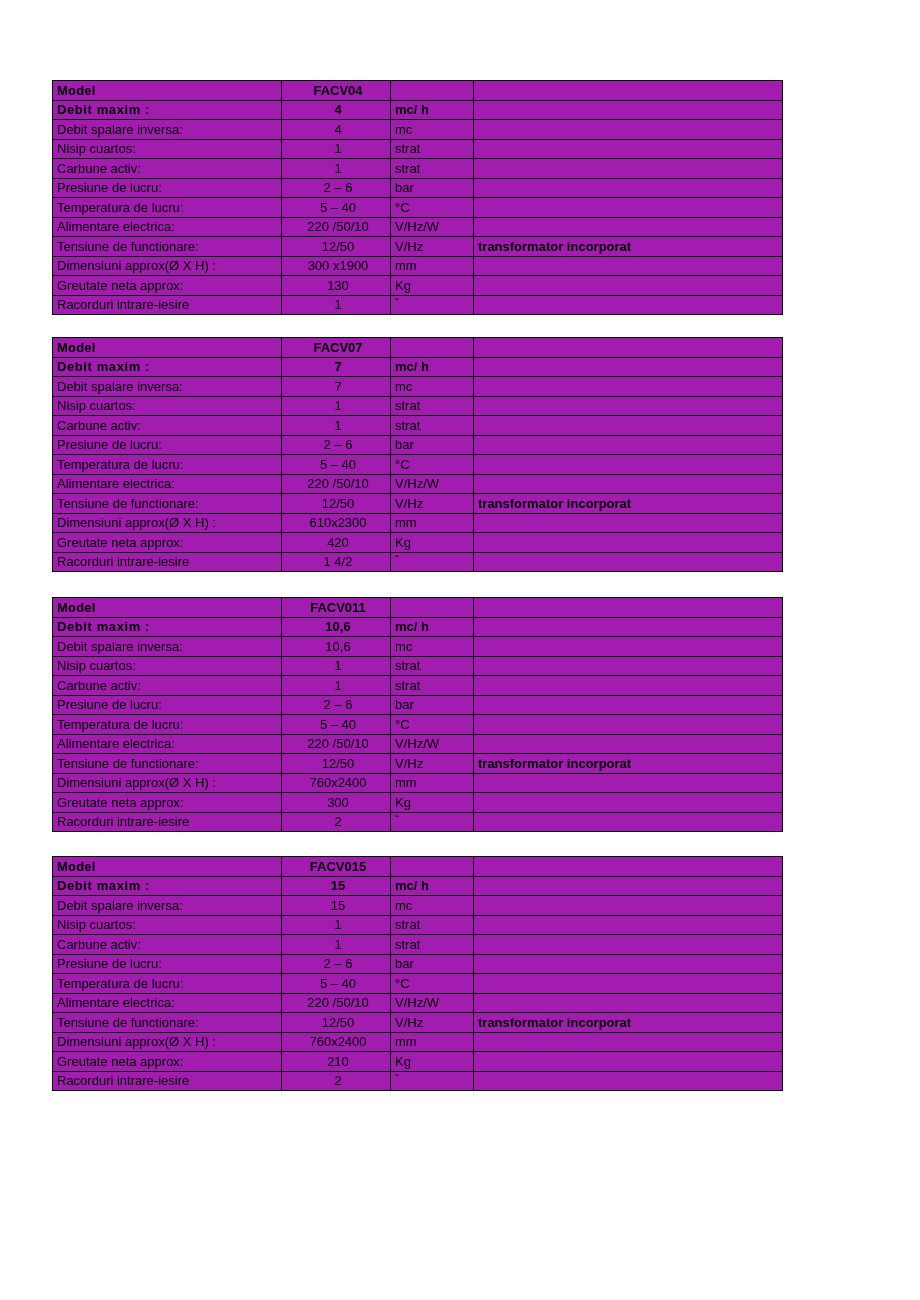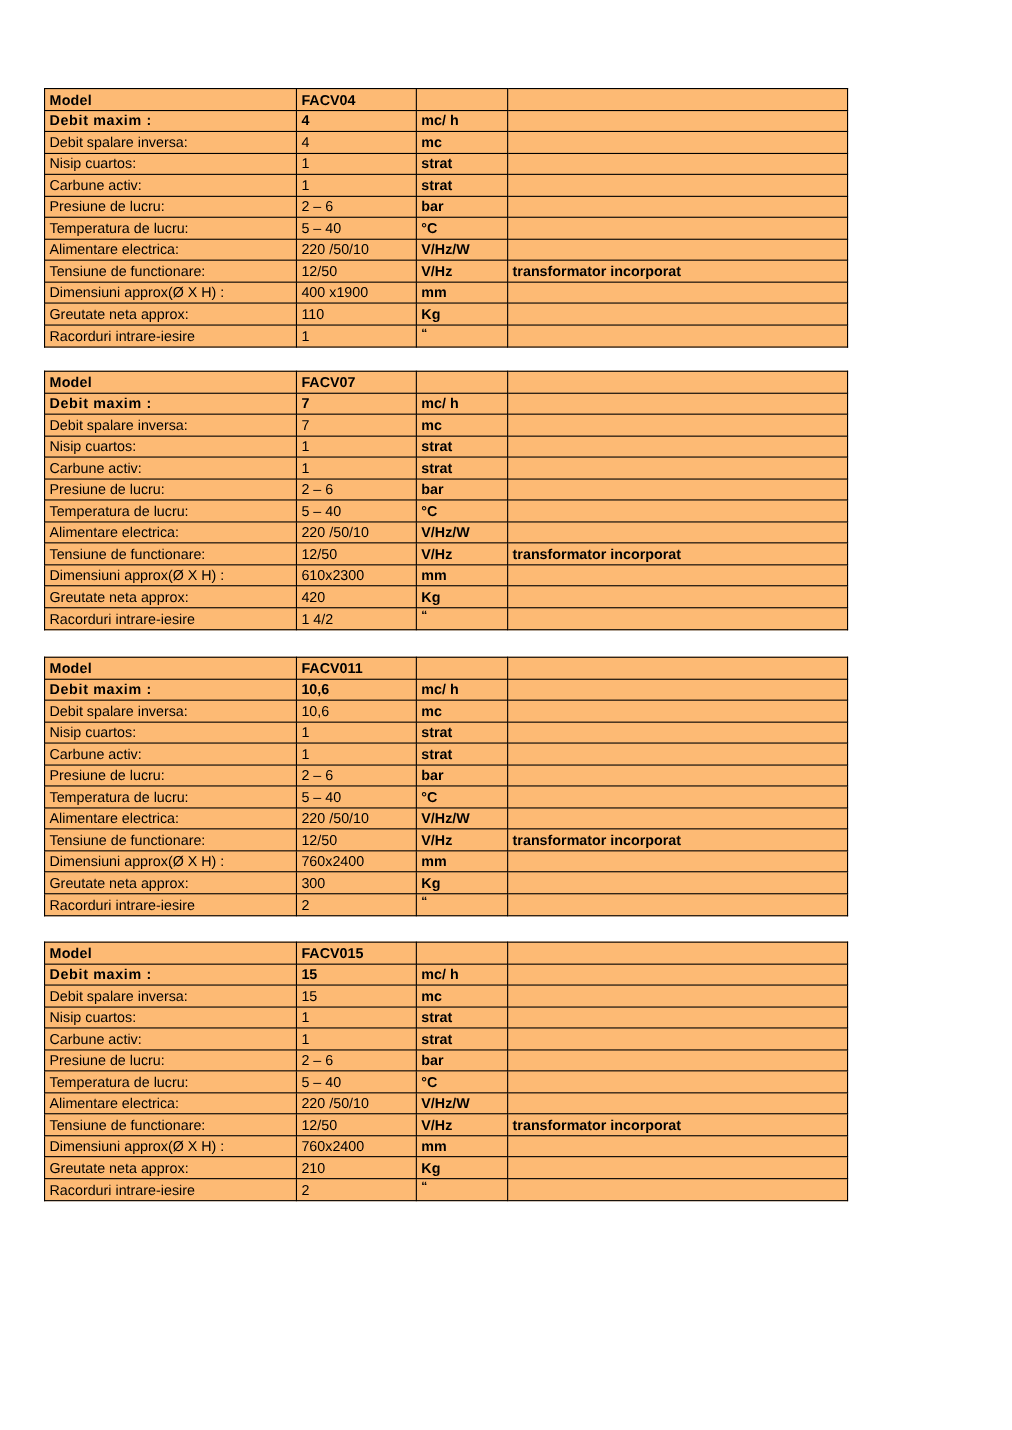--- a/index.html
+++ b/index.html
@@ -18,39 +18,39 @@
   .page {
     position: absolute;
     left: 0;
     top: 0;
     width: 920px;
     height: 1300px;
     padding: 0;
   }
   .spec-table {
     position: absolute;
-    left: 40px;
+    left: 52px;
     width: 710px;
     border-collapse: collapse;
     table-layout: fixed;
-    background: #fdba74;
+    background: #a21caf;
   }
   .spec-table td {
     border: 1px solid #000000;
     height: 18.5px;
     padding: 0 0 0 4px;
     font-size: 13px;
     line-height: 17px;
     vertical-align: middle;
     white-space: nowrap;
     overflow: hidden;
   }
   .col-label { width: 224px; }
-  .col-value { width: 104px; text-align: left; padding-left: 0; margin-top: 29px; }
-  .col-unit  { width: 78px; padding-left: 6px; font-weight: bold; }
+  .col-value { width: 104px; text-align: center; padding-left: 0; margin-top: 29px; }
+  .col-unit  { width: 78px; padding-left: 6px; }
   .col-note  { width: 304px; padding-left: 8px; font-weight: bold; }
 
   .row-head td,
   .row-flow td {
     font-weight: bold;
   }
   .row-head td.col-label,
   .row-flow td.col-label {
     letter-spacing: 0.2px;
   }
@@ -119,27 +119,27 @@
           <td class="col-note"></td>
         </tr>
         <tr>
           <td class="col-label">Tensiune de functionare:</td>
           <td class="col-value">12/50</td>
           <td class="col-unit">V/Hz</td>
           <td class="col-note">transformator incorporat</td>
         </tr>
         <tr>
           <td class="col-label">Dimensiuni approx(Ø X H) :</td>
-          <td class="col-value">400 x1900</td>
+          <td class="col-value">300 x1900</td>
           <td class="col-unit">mm</td>
           <td class="col-note"></td>
         </tr>
         <tr>
           <td class="col-label">Greutate neta approx:</td>
-          <td class="col-value">110</td>
+          <td class="col-value">130</td>
           <td class="col-unit">Kg</td>
           <td class="col-note"></td>
         </tr>
         <tr>
           <td class="col-label">Racorduri intrare-iesire</td>
           <td class="col-value">1</td>
           <td class="col-unit"><span class="quote-unit">“</span></td>
           <td class="col-note"></td>
         </tr>
       </tbody>

